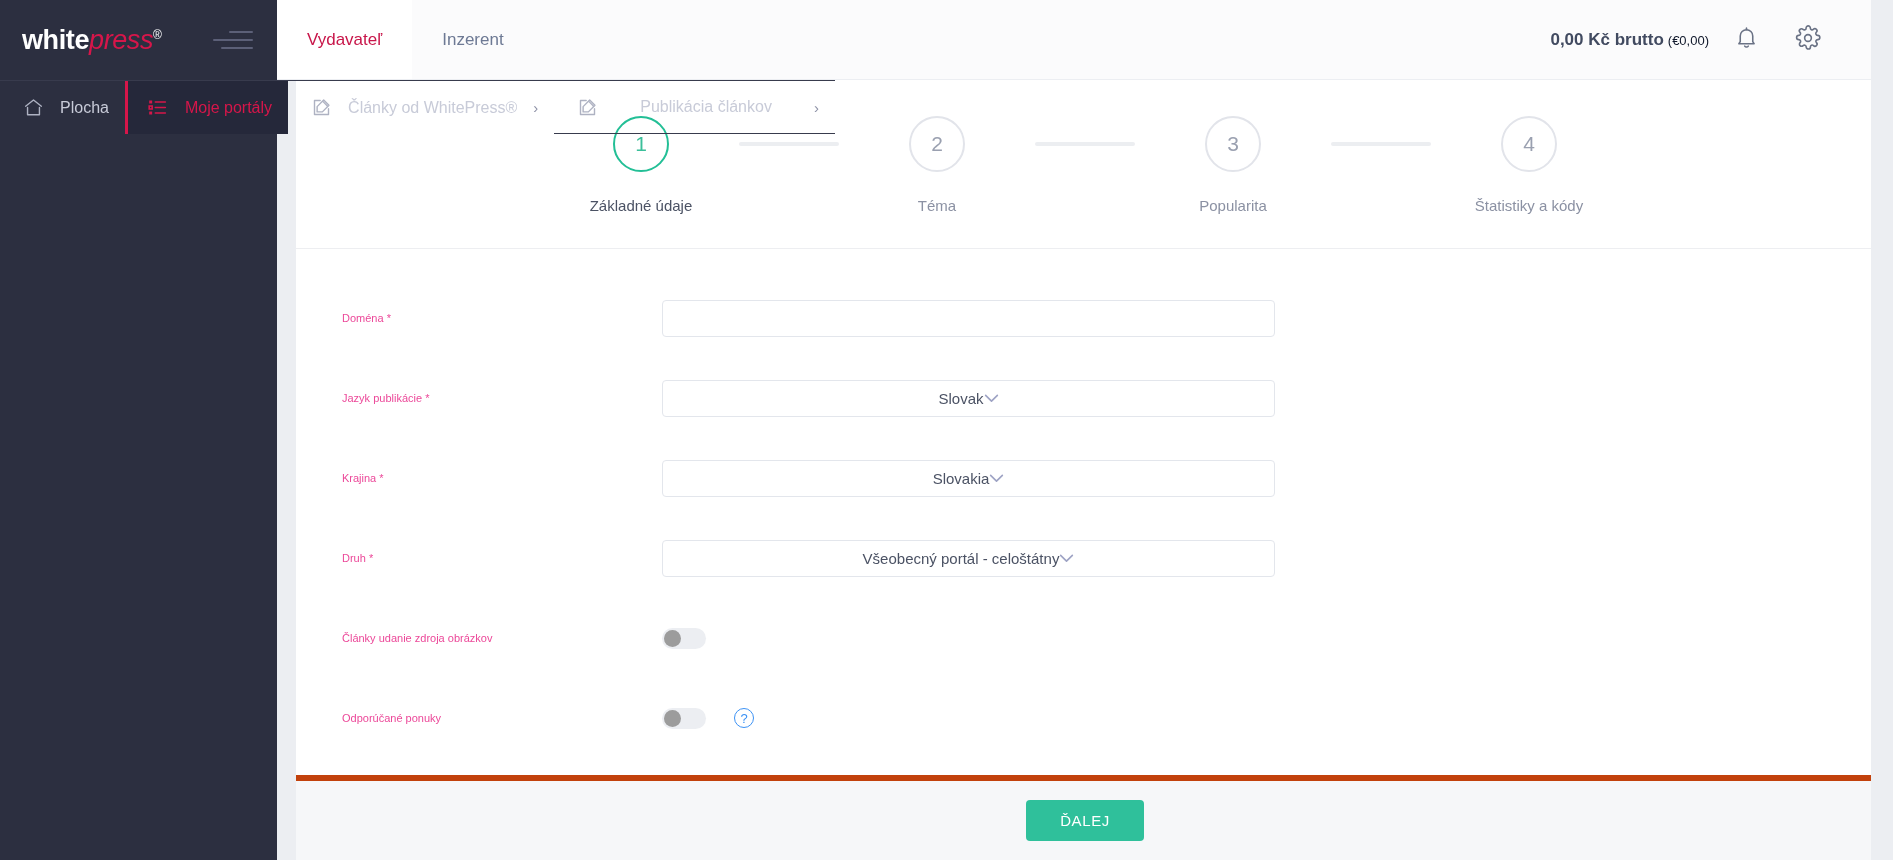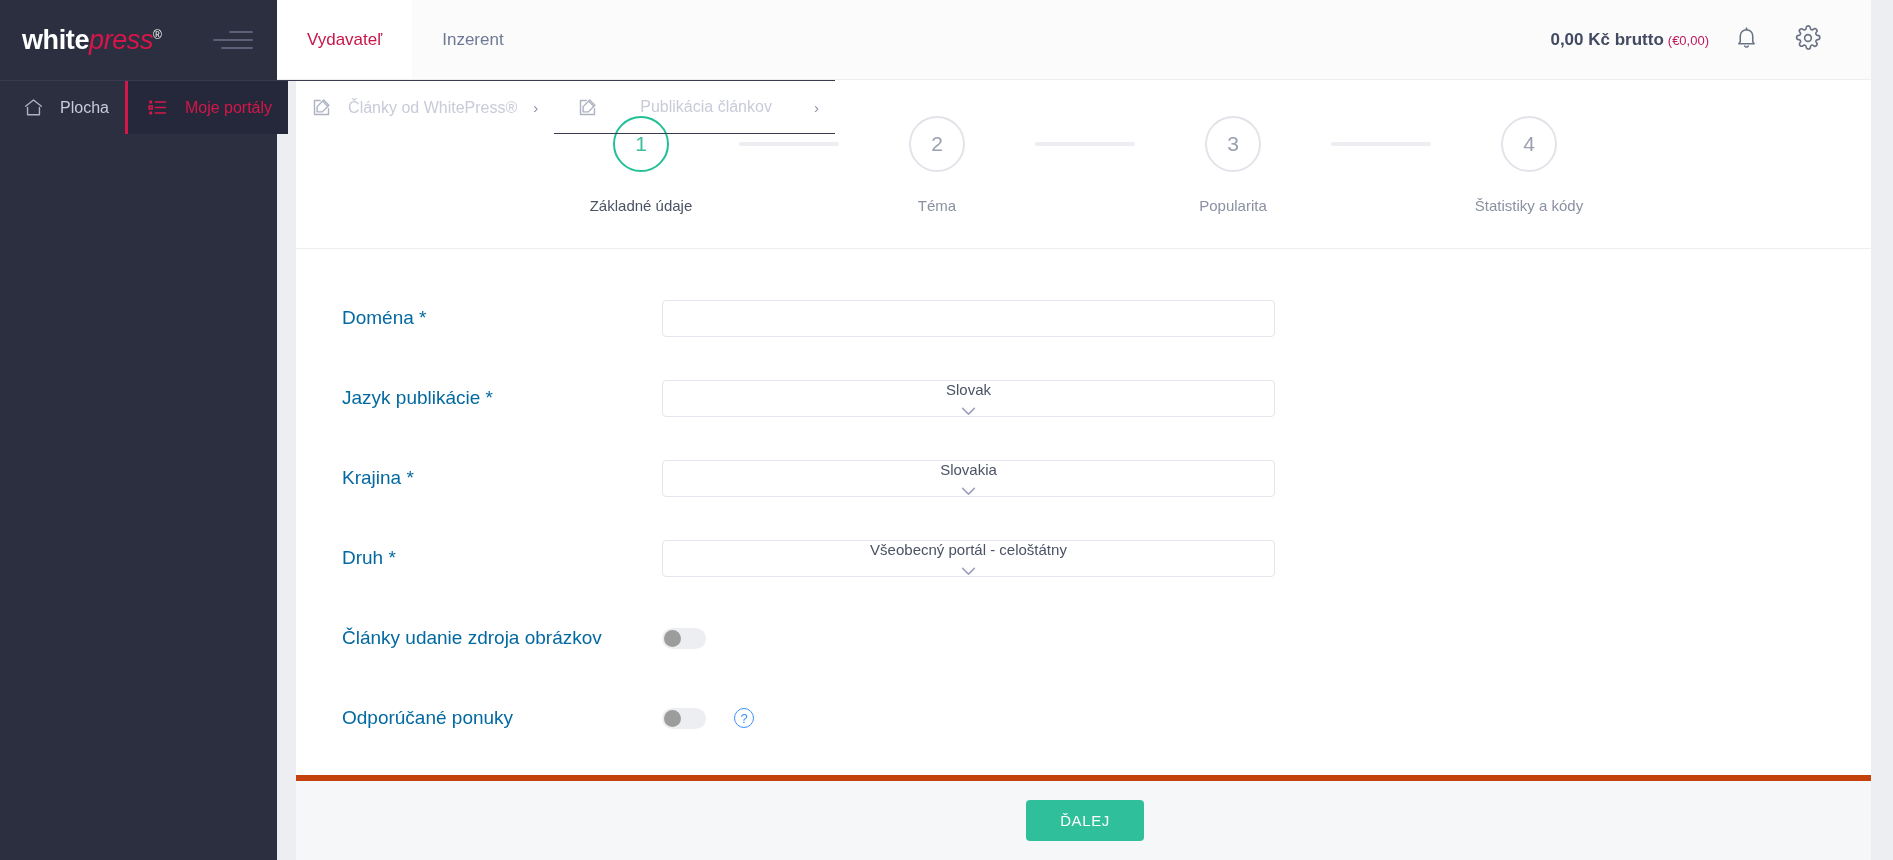--- a/index.html
+++ b/index.html
@@ -121,21 +121,21 @@
   }
   .balance {
     font-size: 17px;
     color: #414a60;
     font-weight: 600;
     white-space: nowrap;
     margin-right: 6px;
   }
   .balance-sub {
     font-size: 13px;
-    color: #be185d;
+    color: #0f172a;
     font-weight: 400;
     margin-left: 4px;
   }
   .hicon {
     width: 62px; height: 62px;
     display: flex; align-items: center; justify-content: center;
     cursor: pointer;
     color: #6a7285;
   }
 
@@ -212,39 +212,39 @@
   }
   .frow {
     display: flex;
     align-items: center;
     min-height: 58px;
     padding: 0 0 0 46px;
   }
   .flabel {
     width: 320px;
     min-width: 320px;
-    font-size: 19px;
-    color: #0369a1;
+    font-size: 11px;
+    color: #ec4899;
   }
   .fctrl { display: flex; align-items: center; gap: 28px; }
   .input, .select {
     width: 613px;
     height: 37px;
     border: 1px solid #e3e6ec;
     border-radius: 4px;
     background: #ffffff;
     font-size: 15px;
     color: #4b5264;
     padding: 0 14px;
     display: flex;
     align-items: center;
     font-family: inherit;
     outline: none;
   }
-  .select { justify-content: space-between; cursor: pointer; flex-direction: column; }
+  .select { justify-content: center; cursor: pointer; }
   .chev {
     color: #9ea3c4;
     display: flex; align-items: center;
   }
   .spacer-8 { height: 22px; }
 
   
   .toggle {
     width: 44px; height: 21px;
     border-radius: 11px;

